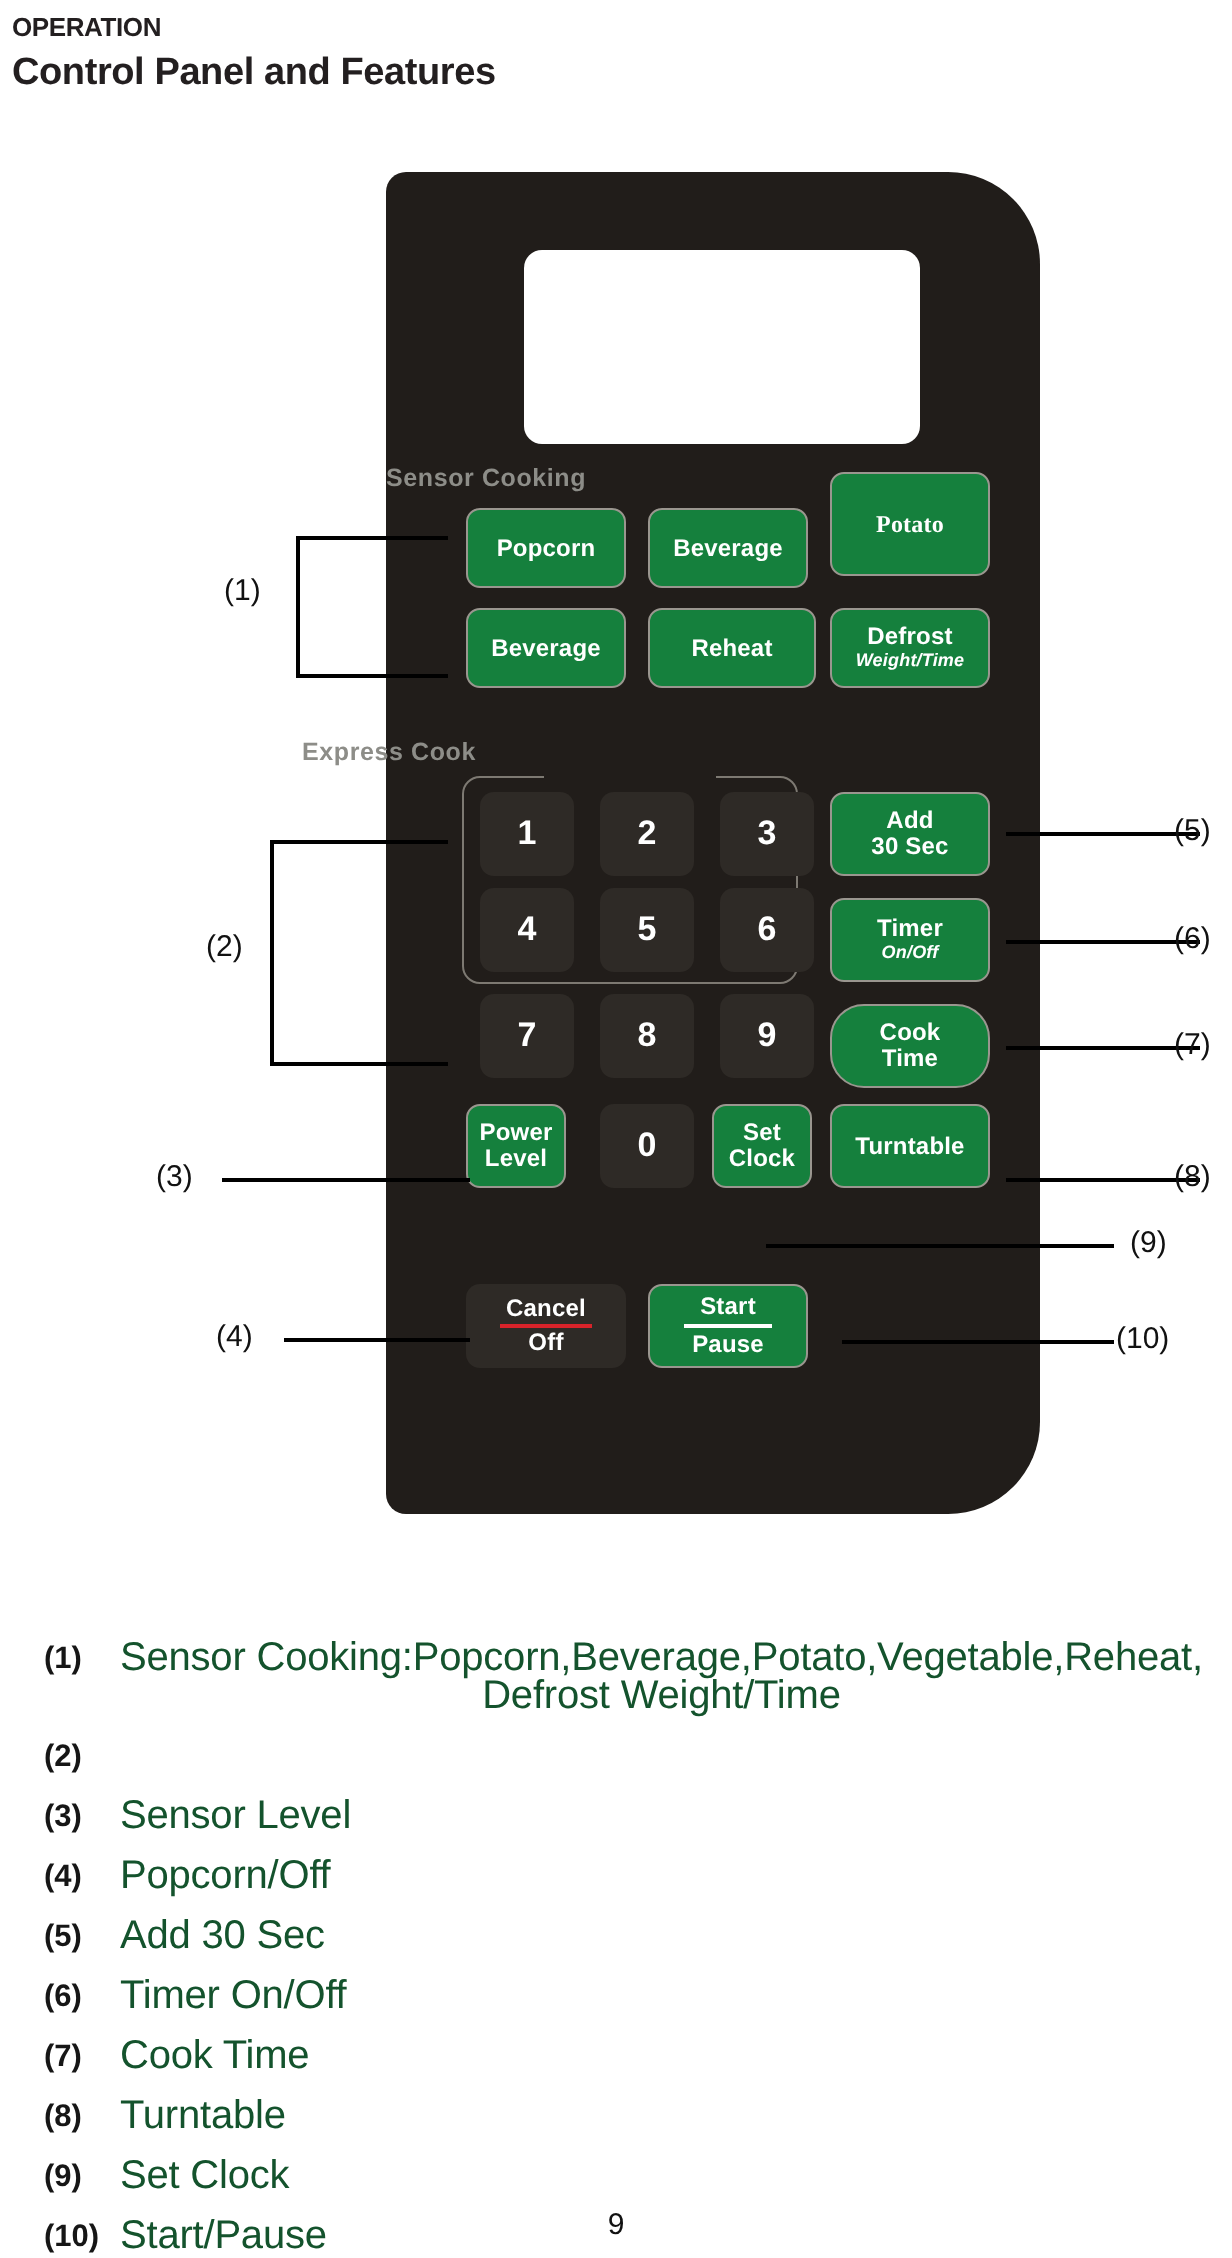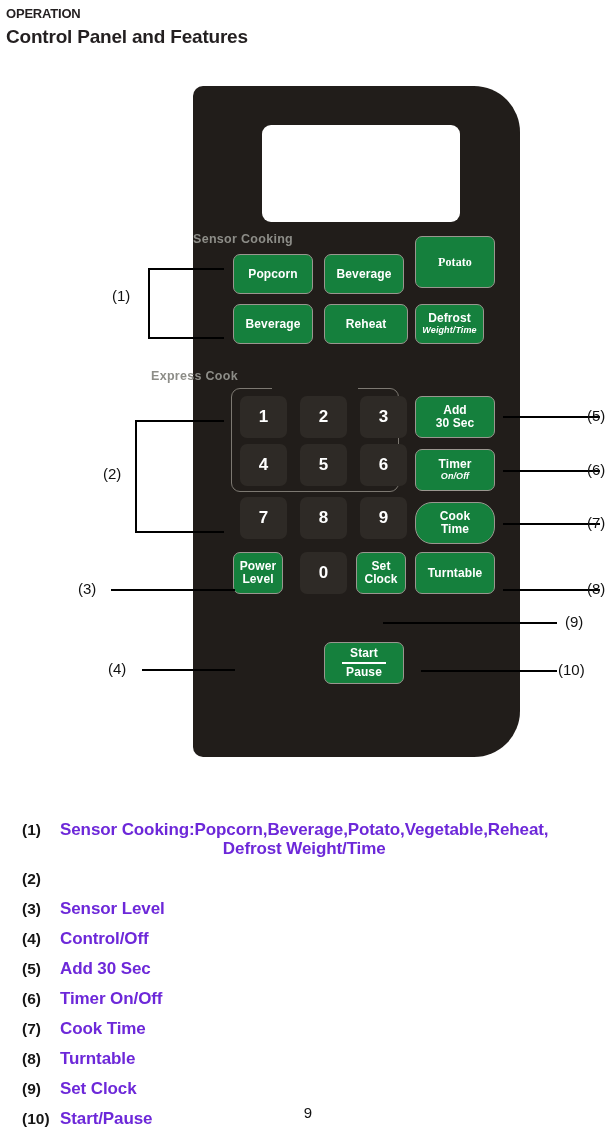--- a/index.html
+++ b/index.html
@@ -130,23 +130,23 @@
   }
   .legend-row .idx {
     width: 38px;
     flex: 0 0 38px;
     font-size: 15.5px;
     font-weight: bold;
     color: #161616;
     line-height: 19px;
   }
   .legend-row .txt {
-    font-size: 17px;
-    font-weight: bold;
-    color: #6d28d9;
+    font-size: 20px;
+    font-weight: normal;
+    color: #14532d;
     line-height: 19px;
     letter-spacing: -0.1px;
   }
   .legend-row .txt .cont { display: block; text-align: center; }
 
   .page-num {
     position: absolute;
     left: 0; top: 1104px;
     width: 616px;
     text-align: center;
@@ -177,21 +177,21 @@
   <div class="btn btn-outline" style="left:222px; top:150px; width:80px; height:52px;font-family:Liberation Serif, serif;">
     <span class="l1">Potato</span>
   </div>
 
   <div class="btn btn-outline" style="left:40px; top:218px; width:80px; height:40px;">
     <span class="l1">Beverage</span>
   </div>
   <div class="btn btn-outline" style="left:131px; top:218px; width:84px; height:40px;">
     <span class="l1">Reheat</span>
   </div>
-  <div class="btn btn-outline" style="left:222px; top:218px; width:69px; height:40px;">
+  <div class="btn btn-outline" style="left:222px; top:218px; width:80px; height:40px;">
     <span class="l1">Defrost</span>
     <span class="l2">Weight/Time</span>
   </div>
 
   <div class="section-label label-express">Express Cook</div>
 
   <div class="express-bracket"></div>
   <div class="express-bracket-gap"></div>
 
   <div class="btn btn-fill" style="left:47px; top:310px; width:47px; height:42px;">
@@ -245,20 +245,25 @@
     <span class="l2">On/Off</span>
   </div>
   <div class="btn btn-outline" style="left:222px; top:416px; width:80px; height:42px;border-radius:17px;">
     <span class="l1">Cook</span>
     <span class="l1">Time</span>
   </div>
   <div class="btn btn-outline" style="left:222px; top:466px; width:80px; height:42px;">
     <span class="l1">Turntable</span>
   </div>
 
+  <div class="btn btn-fill" style="left:40px; top:556px; width:80px; height:42px;">
+    <span class="l1">Cancel</span>
+    <div class="rule-red"></div>
+    <span class="l1">Off</span>
+  </div>
   <div class="btn btn-outline" style="left:131px; top:556px; width:80px; height:42px;">
     <span class="l1">Start</span>
     <div class="rule-white"></div>
     <span class="l1">Pause</span>
   </div>
 </div>
 
 <div class="cl cl-h" style="left:148px; top:268px; width:76px;"></div>
 <div class="cl cl-v" style="left:148px; top:268px; height:70px;"></div>
 <div class="cl cl-h" style="left:148px; top:337px; width:76px;"></div>
@@ -307,21 +312,21 @@
     <span class="idx">(2)</span>
   </div>
 
   <div class="legend-row">
     <span class="idx">(3)</span>
     <span class="txt">Sensor Level</span>
   </div>
 
   <div class="legend-row">
     <span class="idx">(4)</span>
-    <span class="txt">Control/Off</span>
+    <span class="txt">Popcorn/Off</span>
   </div>
 
   <div class="legend-row">
     <span class="idx">(5)</span>
     <span class="txt">Add 30 Sec</span>
   </div>
 
   <div class="legend-row">
     <span class="idx">(6)</span>
     <span class="txt">Timer On/Off</span>

